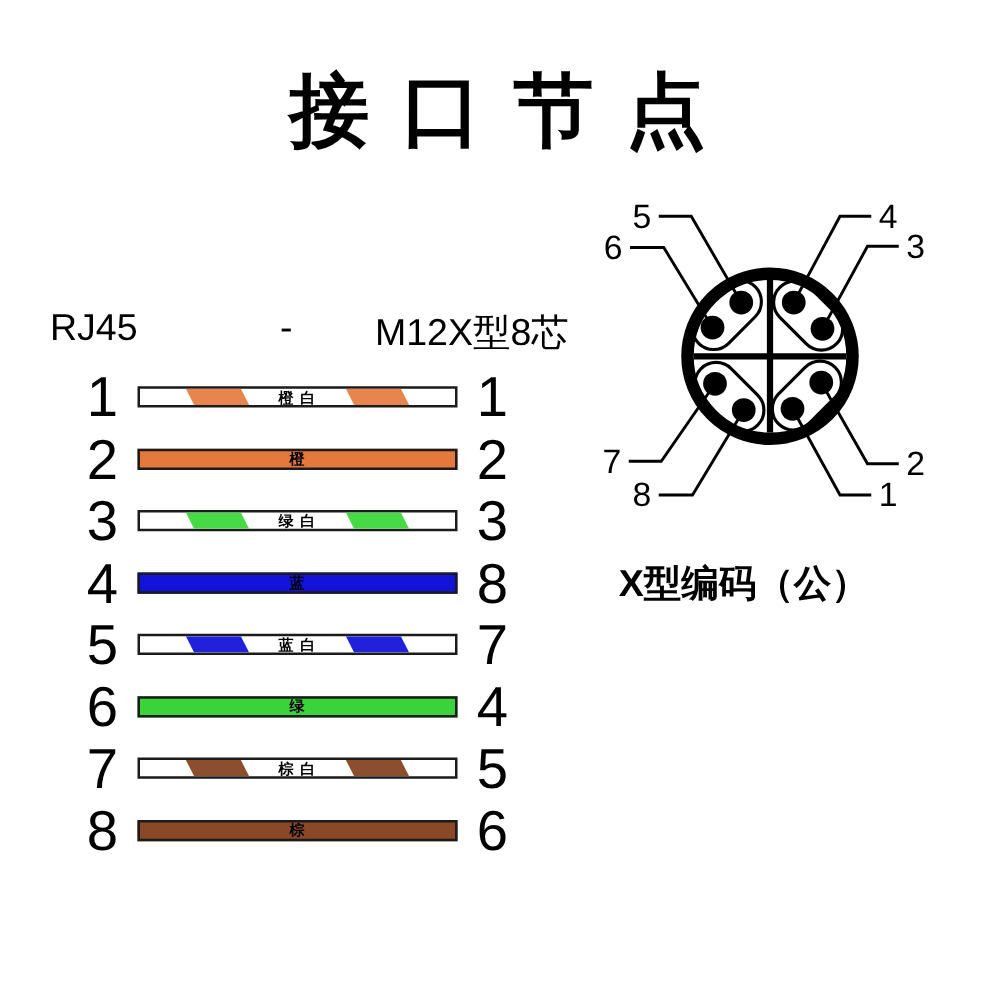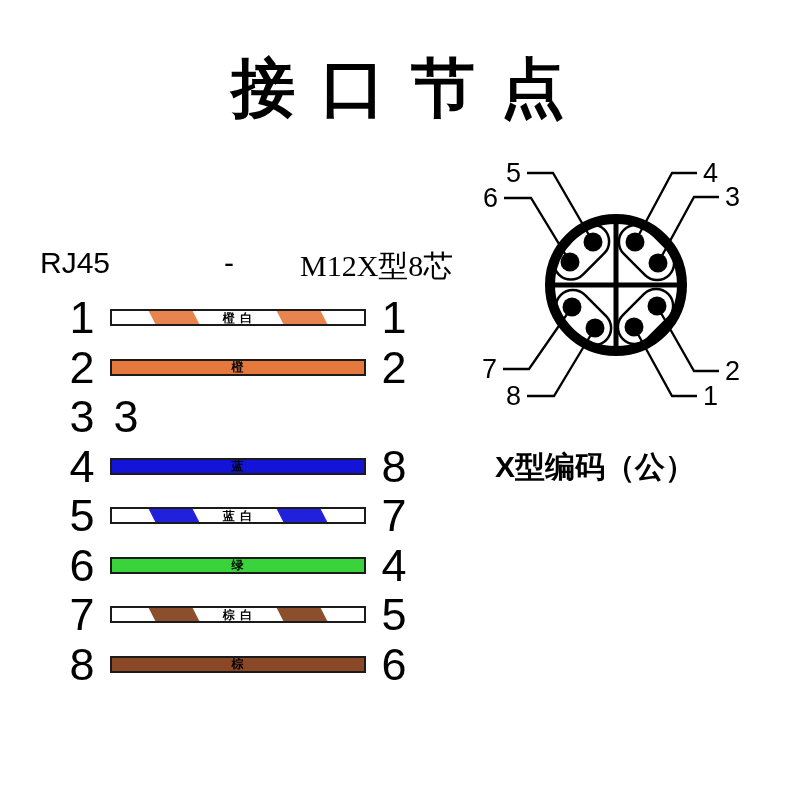--- a/index.html
+++ b/index.html
@@ -9,21 +9,21 @@
   .page-title {
     position:absolute; top:45px; left:0; width:800px;
     text-align:center; font-size:64px; font-weight:400;
     letter-spacing:4px; -webkit-text-stroke:2px #000;
     white-space:nowrap;
   }
 
   .hdr { position:absolute; top:246px; font-size:30px; font-weight:500; white-space:nowrap; }
   .hdr-left  { left:40px; }
   .hdr-sep   { left:224px; }
-  .hdr-right { left:300px;font-family:Liberation Serif, serif; }
+  .hdr-right { left:300px; }
 
   .wire-table { position:absolute; left:60px; top:293px; }
   .wire-row { display:flex; align-items:center; height:49.5px; }
   .num {
     width:44px; font-size:45px; font-weight:400; text-align:center;
     line-height:1; white-space:nowrap;
   }
   .bar {
     position:relative; width:256px; height:17px; margin:0 6px;
     border:2px solid #1b1b1b; background:#fff;
@@ -76,20 +76,25 @@
       <span class="num">2</span>
       <div class="bar solid" style="background: rgb(229, 121, 61);">
 
         <span class="bar-label">橙</span>
       </div>
       <span class="num">2</span>
     </div>
 
     <div class="wire-row">
       <span class="num">3</span>
+      <div class="bar">
+        <span class="stripe s1" style="background: rgb(70, 219, 70);"></span>
+        <span class="stripe s2" style="background: rgb(70, 219, 70);"></span>
+        <span class="bar-label">绿 白</span>
+      </div>
       <span class="num">3</span>
     </div>
 
     <div class="wire-row">
       <span class="num">4</span>
       <div class="bar solid" style="background: rgb(20, 20, 217);">
 
         <span class="bar-label">蓝</span>
       </div>
       <span class="num">8</span>

